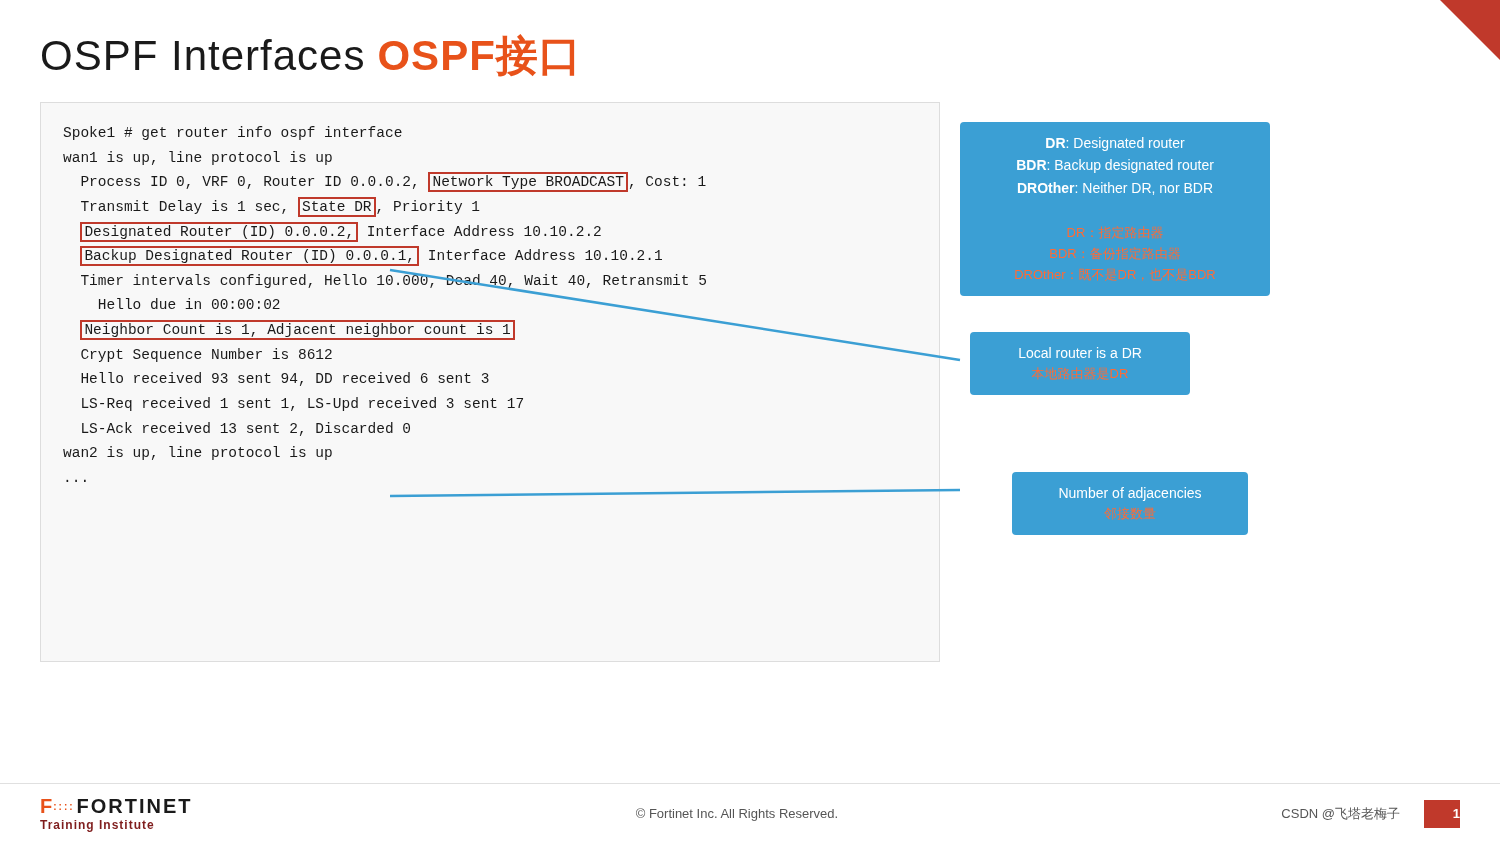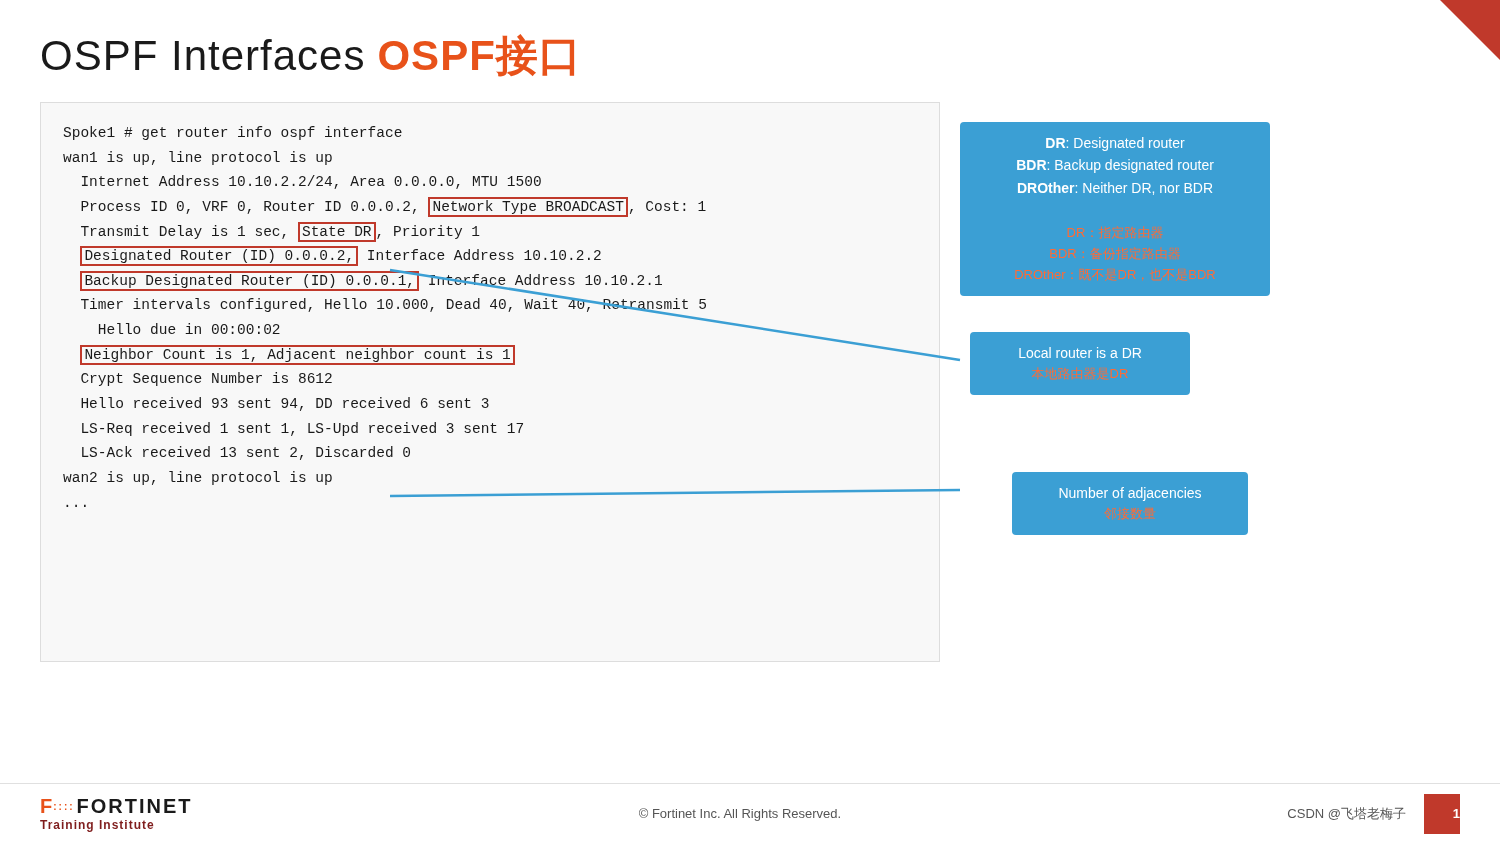--- a/index.html
+++ b/index.html
@@ -153,31 +153,31 @@
     }
 
     .footer-center {
       font-size: 13px;
       color: #555;
     }
 
     .footer-right {
       display: flex;
       align-items: center;
-      gap: 18px;
+      gap: 24px;
       font-size: 13px;
       color: #555;
       text-align: right;
     }
 
     .page-num {
       background: #c0392b;
       color: white;
       width: 28px;
-      height: 40px;
+      height: 28px;
       display: flex;
       align-items: center;
       justify-content: center;
       font-size: 13px;
       font-weight: 700;
       padding-left: 36px;
     }
 
     
     .corner-decoration {
@@ -198,21 +198,20 @@
 <div class="page-title">
   <span class="title-black">OSPF Interfaces</span>
   <span class="title-orange">OSPF接口</span>
 </div>
 
 <div class="main-content">
 
   <div class="code-block" id="code-container">
   <div class="code-line">Spoke1 # get router info ospf interface</div>
       <div class="code-line">wan1 is up, line protocol is up</div>
-      <div class="code-line">  Internet Address 10.10.2.2/24, Area 0.0.0.0, MTU 1500</div>
       <div class="code-line">  Process ID 0, VRF 0, Router ID 0.0.0.2, <span class="highlight-box">Network Type BROADCAST</span>, Cost: 1</div>
       <div class="code-line">  Transmit Delay is 1 sec, <span class="highlight-box">State DR</span>, Priority 1</div>
       <div class="code-line"></div>
       <div class="code-line">  <span class="highlight-box">Designated Router (ID) 0.0.0.2,</span> Interface Address 10.10.2.2</div>
       <div class="code-line"></div>
       <div class="code-line">  <span class="highlight-box">Backup Designated Router (ID) 0.0.0.1,</span> Interface Address 10.10.2.1</div>
       <div class="code-line">  Timer intervals configured, Hello 10.000, Dead 40, Wait 40, Retransmit 5</div>
       <div class="code-line"></div>
       <div class="code-line">    Hello due in 00:00:02</div>
       <div class="code-line">  <span class="highlight-box">Neighbor Count is 1, Adjacent neighbor count is 1</span></div>

